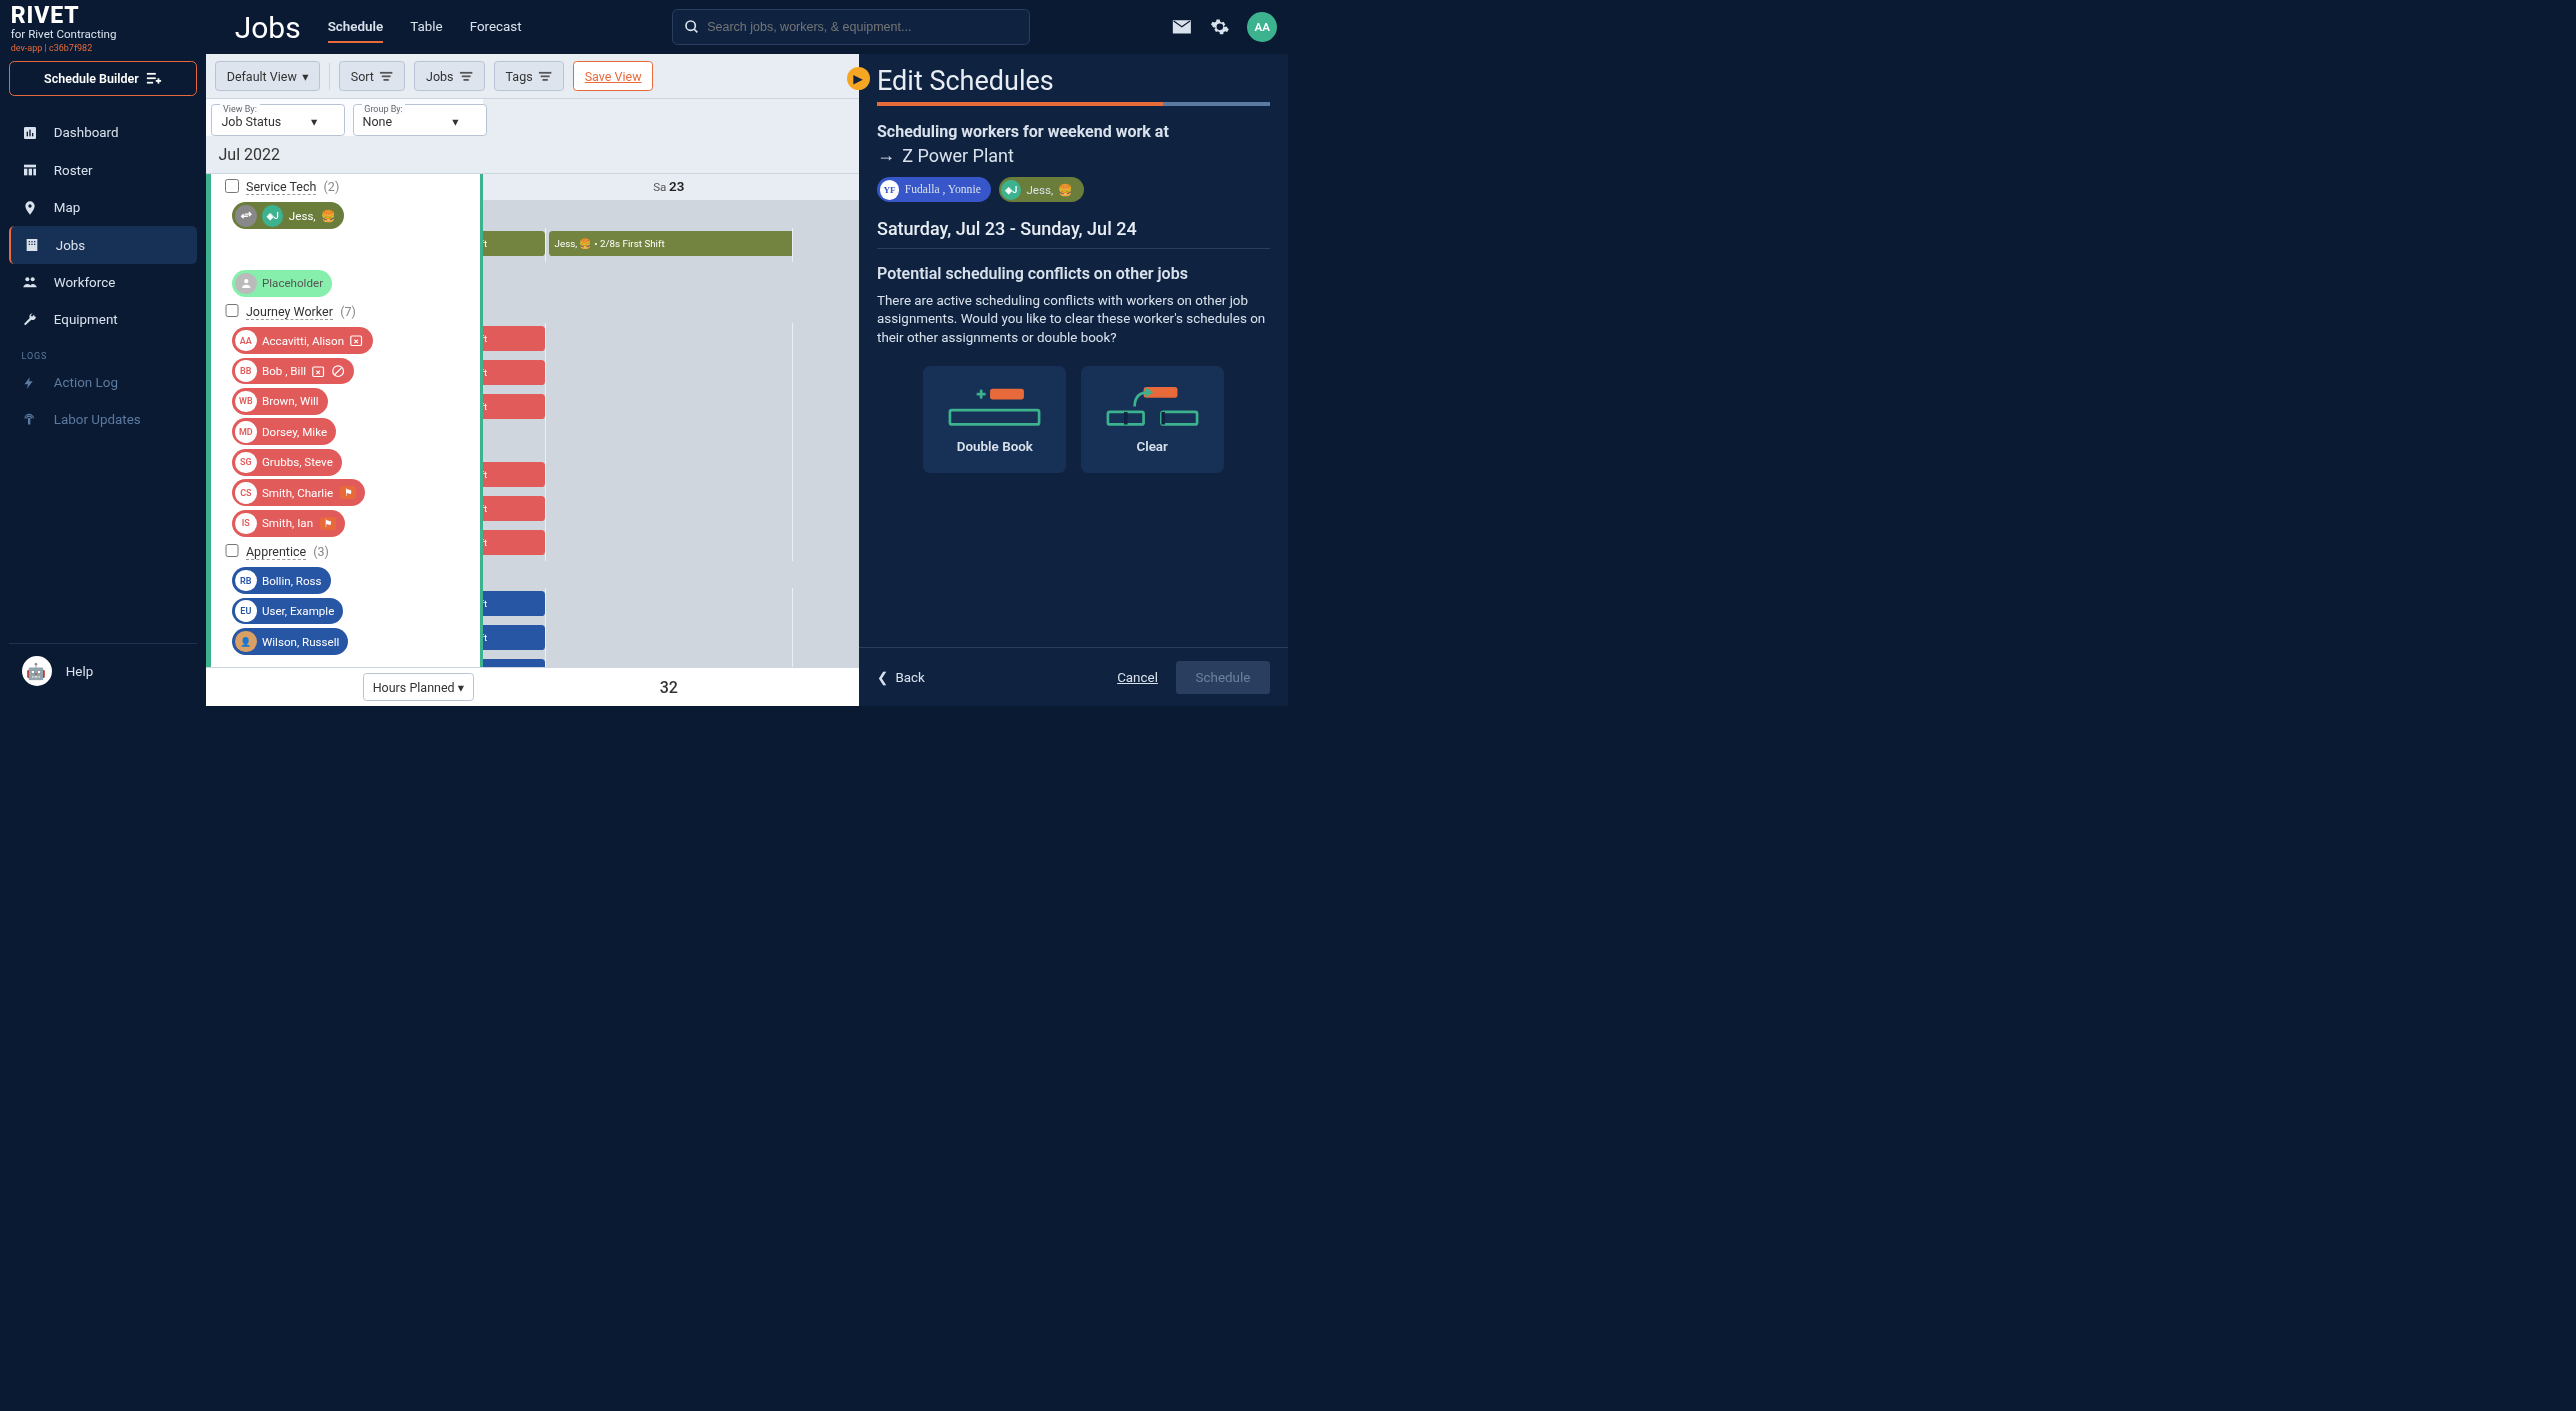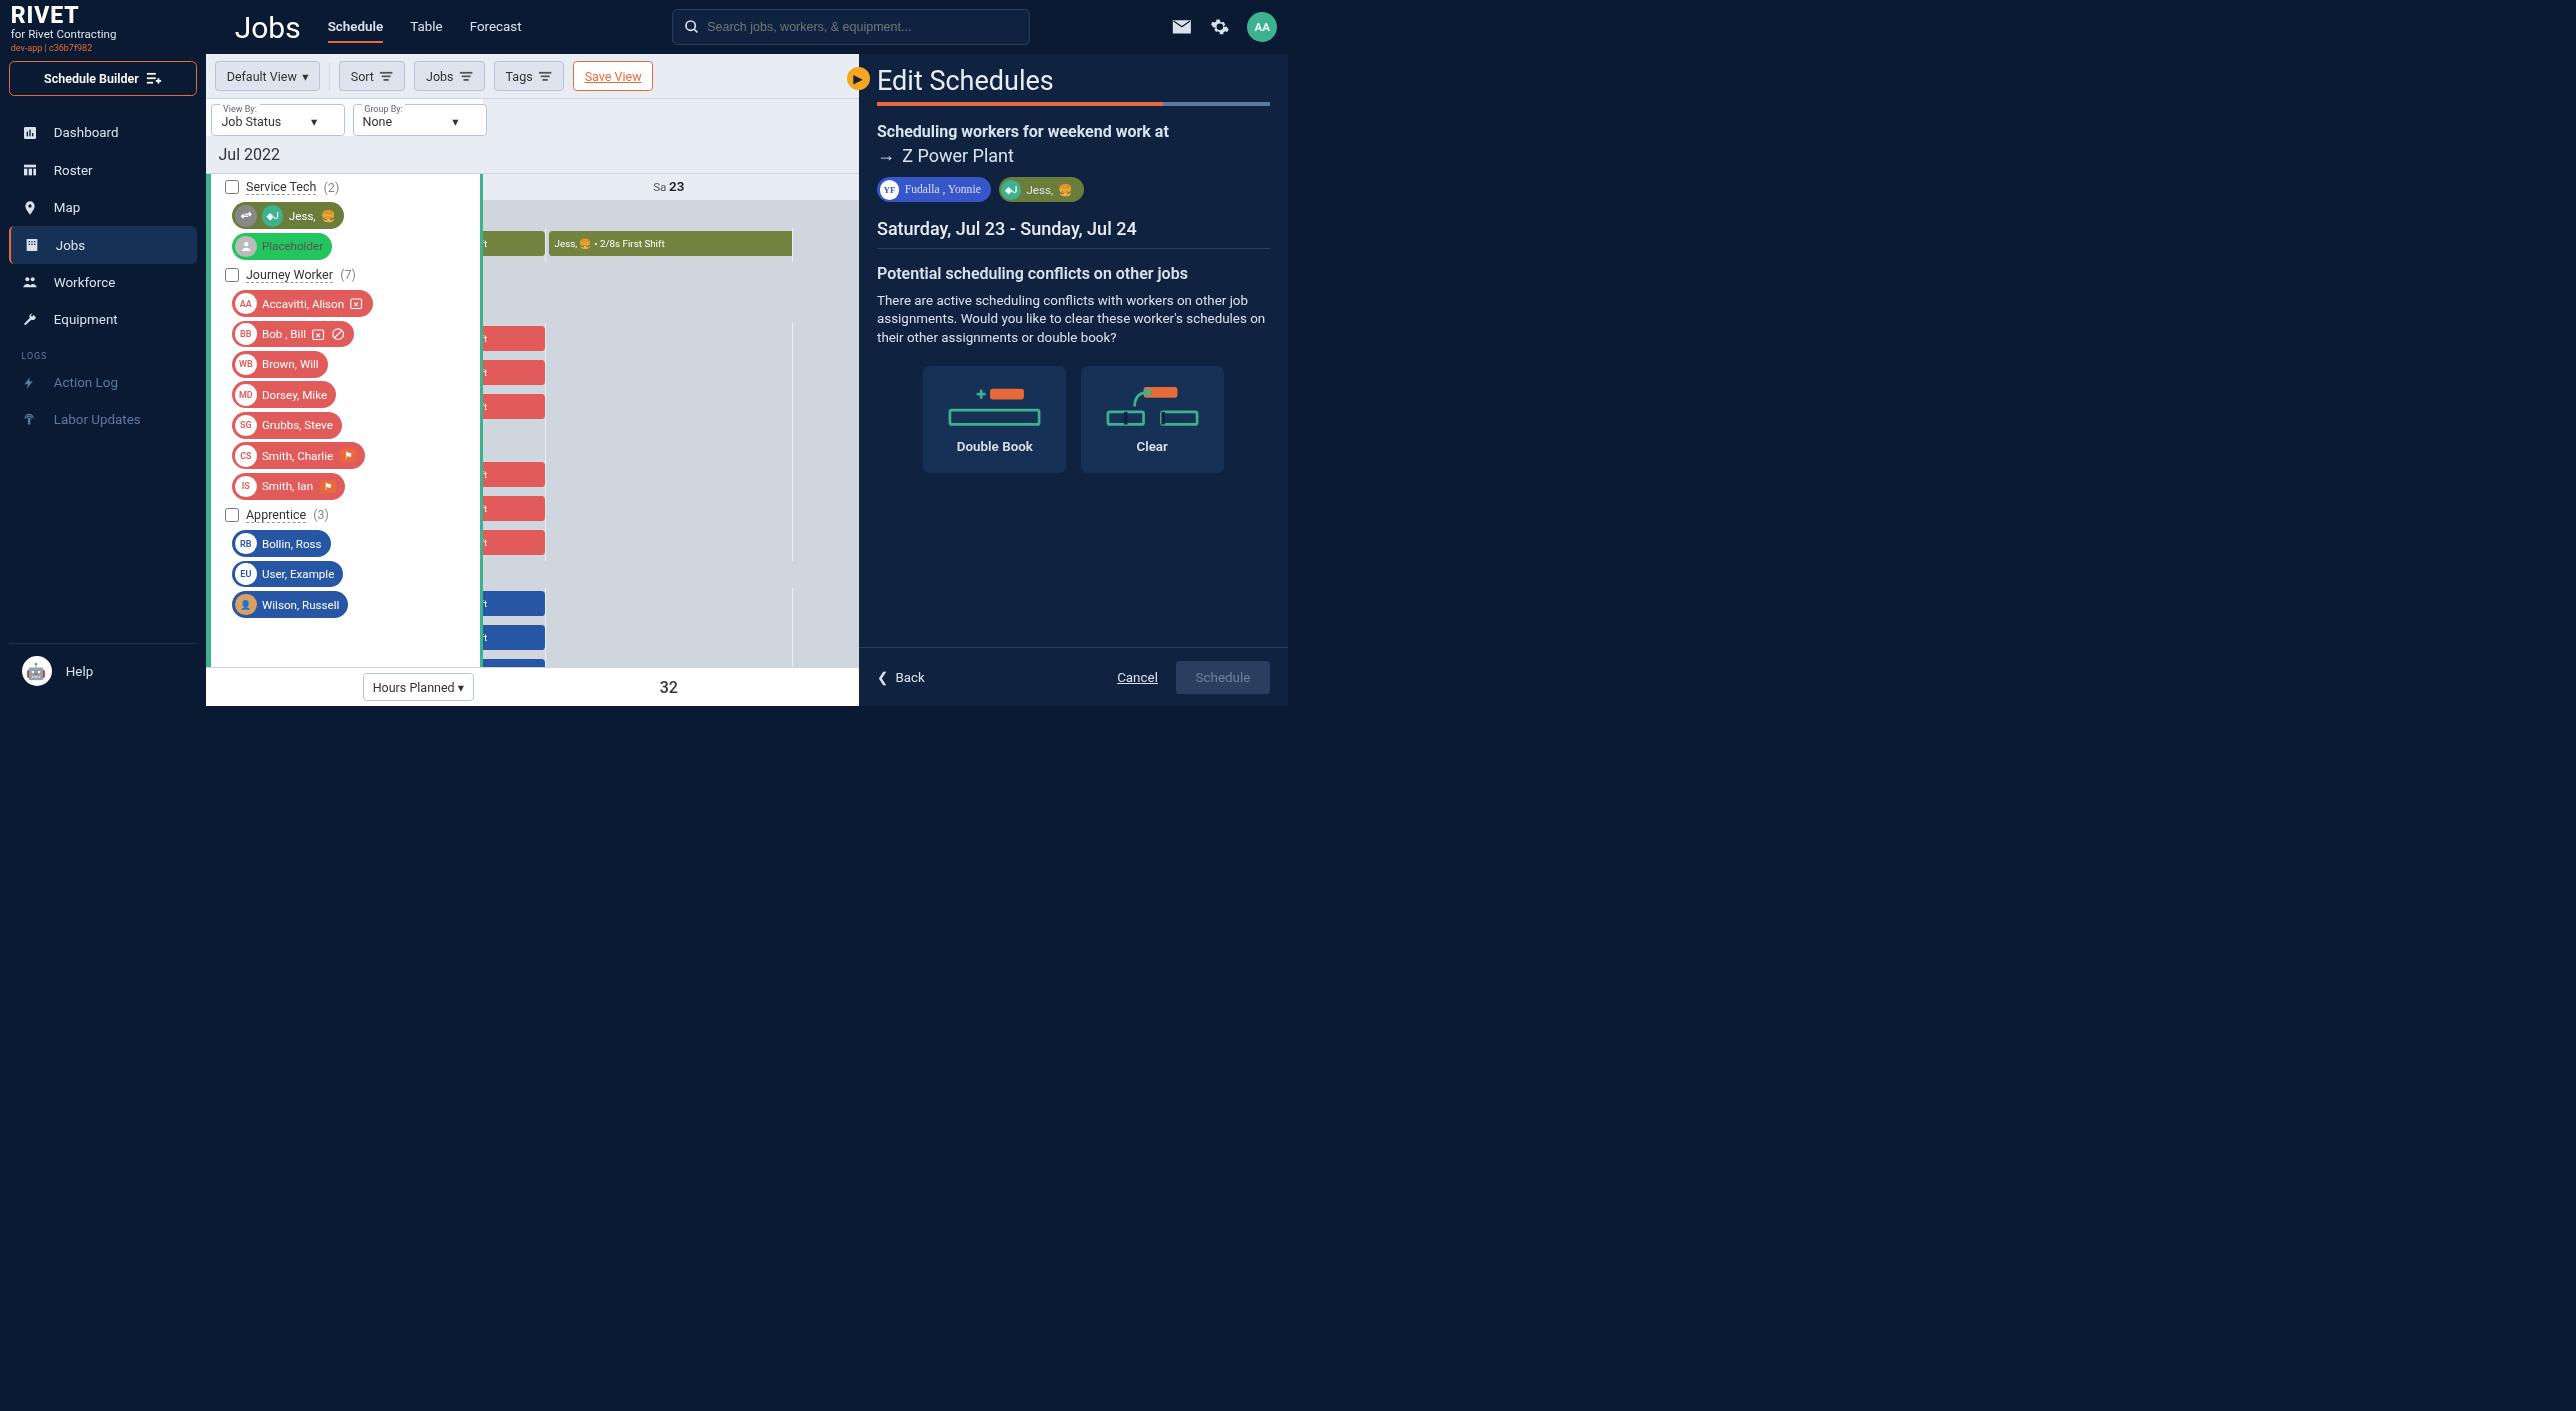--- a/index.html
+++ b/index.html
@@ -43,34 +43,34 @@
   
   .controls-row { display: flex; gap: 7.2px; padding: 5.4px 5.4px 0; background: #fafcff; }
   .ctrl { position: relative; }
   .ctrl-label { position: absolute; top: -0.9px; left: 9px; font-size: 9px; color: #666; background: #fafcff; padding: 0 2.7px; }
   .ctrl-select { border: 0.9px solid #b8c4d3; border-radius: 3.6px; padding: 9px 27px 5.4px 9px; font-size: 12.5px; background: #fff; min-width: 134px; }
   
   .month-label { font-size: 16px; color: #333; padding: 9px 12.5px; }
   
   .schedule-area { flex: 1; display: flex; overflow: hidden; border-top: 0.9px solid #ccd5e0; }
   .left-col { width: 277px; background: #fff; border-right: 0.9px solid #ccd5e0; overflow-y: auto; padding-left: 5.4px; border-left: 5.4px solid #3cb28e; border-right: 3.6px solid #3cb28e;}
-  .grp-header { display: flex; align-items: center; gap: 7.2px; padding: 5.4px 9px; font-size: 12.5px; }
+  .grp-header { display: flex; gap: 7.2px; padding: 5.4px 9px; font-size: 12.5px; }
   .grp-header input[type=checkbox] { width: 13.4px; height: 13.4px; }
   .grp-name { border-bottom: 0.9px dashed #999; }
   .grp-count { color: #888; }
   .chip-row { padding: 1.8px 16px; }
   .chip { display: inline-flex; align-items: center; gap: 5.4px; border-radius: 16px; padding: 2.7px 9px 2.7px 2.7px; font-size: 11.6px; }
   .chip .ci { width: 21.5px; height: 21.5px; border-radius: 50%; display: flex; align-items: center; justify-content: center; font-size: 9px; font-weight: 600; }
   .chip-red { background: #e25b5b; color: #fff; }
   .chip-red .ci { background: #fff; color: #e25b5b; }
   .chip-blue { background: #2756a5; color: #fff; }
   .chip-blue .ci { background: #fff; color: #2756a5; }
   .chip-olive { background: #6b7d3a; color: #fff; }
   .chip-olive .ci { background: #3cb28e; color: #fff; }
-  .chip-grey { background: #22c55e; color: #555; }
+  .chip-grey { background: #86efac; color: #555; margin-top: 37px; }
   .chip-grey .ci { background: #bbb; color: #fff; }
   .chip .flag { background: #e86a3b; border-radius: 3.6px; padding: 0.9px 3.6px; margin-left: 1.8px; font-size: 9.8px; }
   .chip .xflag { display:inline-flex; align-items:center; gap:1.8px; }
   
   .cal-col { flex: 1; display: flex; flex-direction: column; overflow: hidden; }
   .day-header-row { display: flex; border-bottom: 0.9px solid #ccd5e0; height: 27px; }
   .day-h { flex: 1; text-align: center; font-size: 11.6px; color: #555; padding: 5.4px 0; }
   .day-h .dn { font-weight: 600; font-size: 13.4px; color: #222; margin-left: 2.7px; }
   .rows-wrap { flex: 1; overflow-y: auto; background: #d0d6de; }
   .cal-row { height: 34px; display: flex; }

